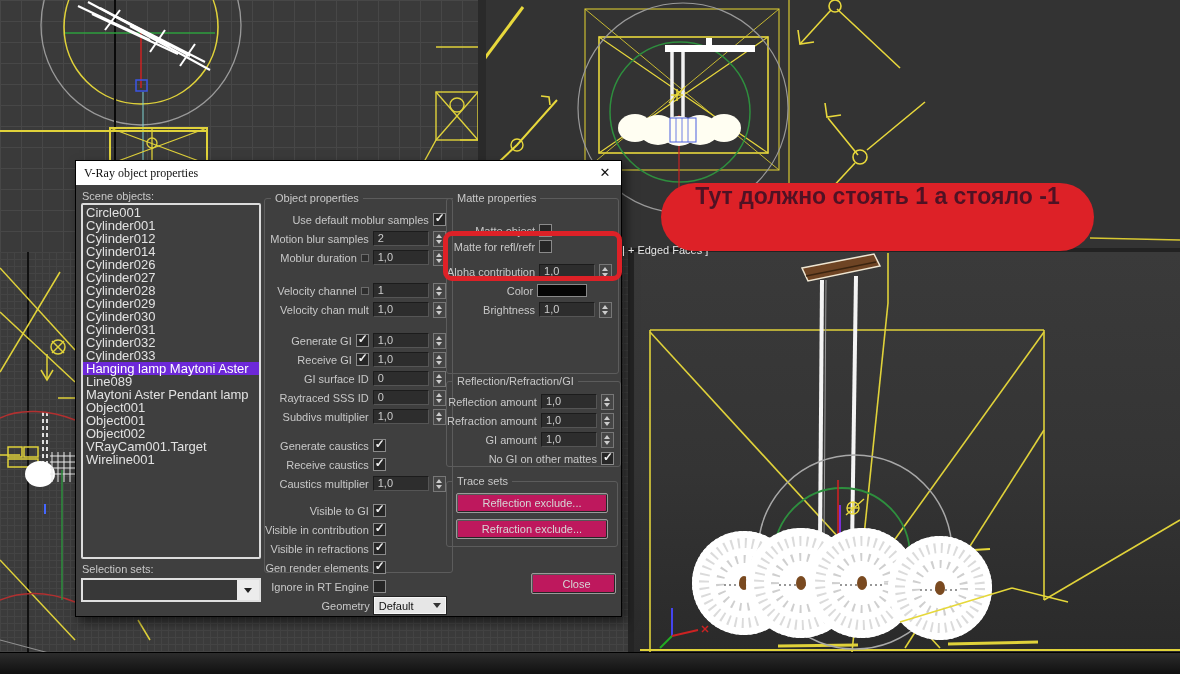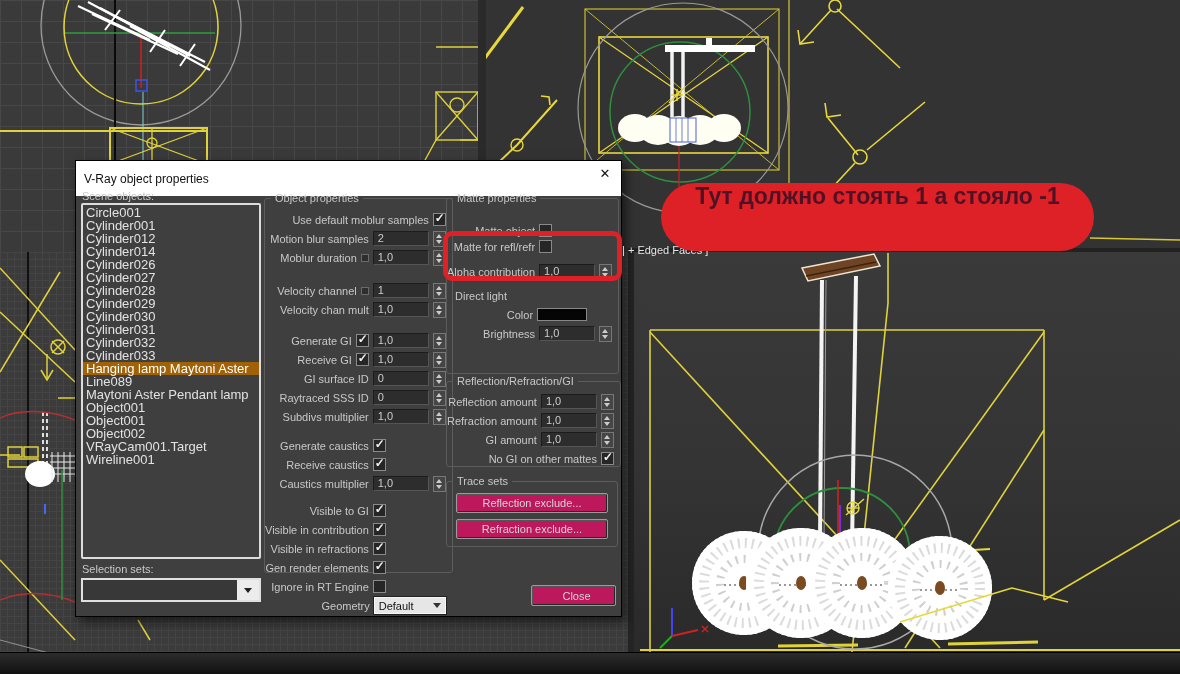--- a/index.html
+++ b/index.html
@@ -23,29 +23,29 @@
   .divider-v1{position:absolute;left:478px;top:0;width:8px;height:252px;background:#2a2a2a;z-index:2;}
   .divider-v2{position:absolute;left:628px;top:252px;width:6px;height:400px;background:#242424;z-index:2;}
   .divider-h1{position:absolute;left:628px;top:248px;width:552px;height:4px;background:#222;z-index:2;}
   .footer{position:absolute;left:0;top:652px;width:1180px;height:22px;
     background:linear-gradient(#2c2c2c,#101010);border-top:1px solid #000;z-index:3;}
   .vp-label{position:absolute;left:622px;top:244px;color:#e6e6e6;font-size:11px;z-index:11;white-space:nowrap;}
 
   
   .dialog{position:absolute;left:75px;top:160px;width:547px;height:457px;background:#3f3f3f;
     border:1px solid #000;box-shadow:4px 5px 10px rgba(0,0,0,.55);z-index:10;color:#cfcfcf;font-size:11px;}
-  .titlebar{position:absolute;left:0;top:0;width:100%;height:35px;background:#fff;color:#111;
-    display:flex;align-items:center;padding-left:8px;font-size:12px;}
+  .titlebar{position:absolute;left:0;top:0;width:100%;height:24px;background:#fff;color:#111;
+    display:flex;align-items:center;padding-left:8px;font-size:12px;font-family:Liberation Serif, serif;}
   .title-close{position:absolute;right:0;top:0;width:32px;height:24px;display:flex;align-items:center;
     justify-content:center;color:#111;font-size:13px;cursor:default;}
   .side-label{position:absolute;left:6px;color:#c8c8c8;}
   .listbox{position:absolute;left:5px;top:42px;width:180px;height:356px;background:#3f3f3f;
     border:2px solid #dcdcdc;border-radius:2px;overflow:hidden;padding-top:1px;}
   .listbox .item{height:13px;line-height:13px;padding-left:3px;color:#e2e2e2;white-space:nowrap;font-size:13px;}
-  .listbox .item.selected{background:#a16207;color:#fff;}
+  .listbox .item.selected{background:#6d28d9;color:#fff;}
   .combo{position:absolute;left:5px;top:417px;width:180px;height:24px;background:#383838;
     border:2px solid #e0e0e0;display:flex;}
   .combo .val{flex:1;}
   .combo .chev{width:22px;background:#ececec;display:flex;align-items:center;justify-content:center;}
   .combo .chev::after{content:"";border-left:4px solid transparent;border-right:4px solid transparent;
     border-top:5px solid #222;}
   fieldset.grp{position:absolute;margin:0;padding:0;border:1px solid #5c5c5c;border-radius:3px;background:transparent;}
   fieldset.grp legend{margin-left:6px;padding:0 4px;color:#c8c8c8;font-size:11px;}
   .grp-obj{left:188px;top:31px;width:174px;height:381px;}
   .grp-matte{left:370px;top:31px;width:172px;height:182px;}
@@ -70,21 +70,21 @@
   .swatch{display:inline-block;width:50px;height:13px;background:#050505;border:1px solid #888;margin-right:25px;}
   .dd{display:inline-flex;width:72px;height:17px;background:#e6e6e6;border:1px solid #f6f6f6;
     outline:1px solid #222;color:#111;align-items:center;}
   .dd .val{flex:1;padding-left:4px;}
   .dd .chev{width:16px;display:flex;align-items:center;justify-content:center;}
   .dd .chev::after{content:"";border-left:4px solid transparent;border-right:4px solid transparent;
     border-top:5px solid #333;}
   .btn{display:block;width:152px;height:20px;margin:0 auto;background:#be185d;border:1px solid #9a9a9a;
     box-shadow:inset 1px 1px 0 #565656,inset -1px -1px 0 #262626;color:#d6d6d6;font-size:11px;
     font-family:"Liberation Sans",sans-serif;border-radius:2px;}
-  .close-btn{position:absolute;left:455px;top:424px;width:85px;height:21px;margin:0;padding-left:12px;}.mt6{margin-top:6px;}.mt5{margin-top:5px;}
+  .close-btn{position:absolute;left:455px;top:412px;width:85px;height:21px;margin:0;padding-left:12px;}.mt6{margin-top:6px;}.mt5{margin-top:5px;}
   .mt2{margin-top:2px;}.sp14{height:14px;}.sp12{height:12px;}.sp10{height:10px;}.sp8{height:8px;}
   
   .hilite{position:absolute;left:443px;top:231px;width:179px;height:50px;border:5px solid #dd2127;
     border-radius:9px;z-index:12;}
   .callout{position:absolute;left:661px;top:183px;width:433px;height:68px;background:#dd2127;
     border-radius:34px;z-index:13;display:flex;align-items:flex-start;justify-content:center;
     color:#4f1224;font-size:23px;font-weight:bold;white-space:nowrap;}
 </style>
 </head>
 <body>
@@ -499,23 +499,20 @@
         <span class="cb solo" data-checked="false"></span>
       </div>
       <div class="row mt6">
         <span class="lbl">Alpha contribution</span>
         <span class="field">1,0</span>
         <span class="spin">
             <i class="up"></i>
             <i class="dn"></i>
           </span>
       </div>
-      <div class="row mt5" style="justify-content:flex-start;padding-left:8px;">
-        <span class="lbl">Direct light</span>
-      </div>
       <div class="row">
         <span class="lbl">Color</span>
         <span class="swatch"></span>
       </div>
       <div class="row">
         <span class="lbl">Brightness</span>
         <span class="field">1,0</span>
         <span class="spin">
             <i class="up"></i>
             <i class="dn"></i>

